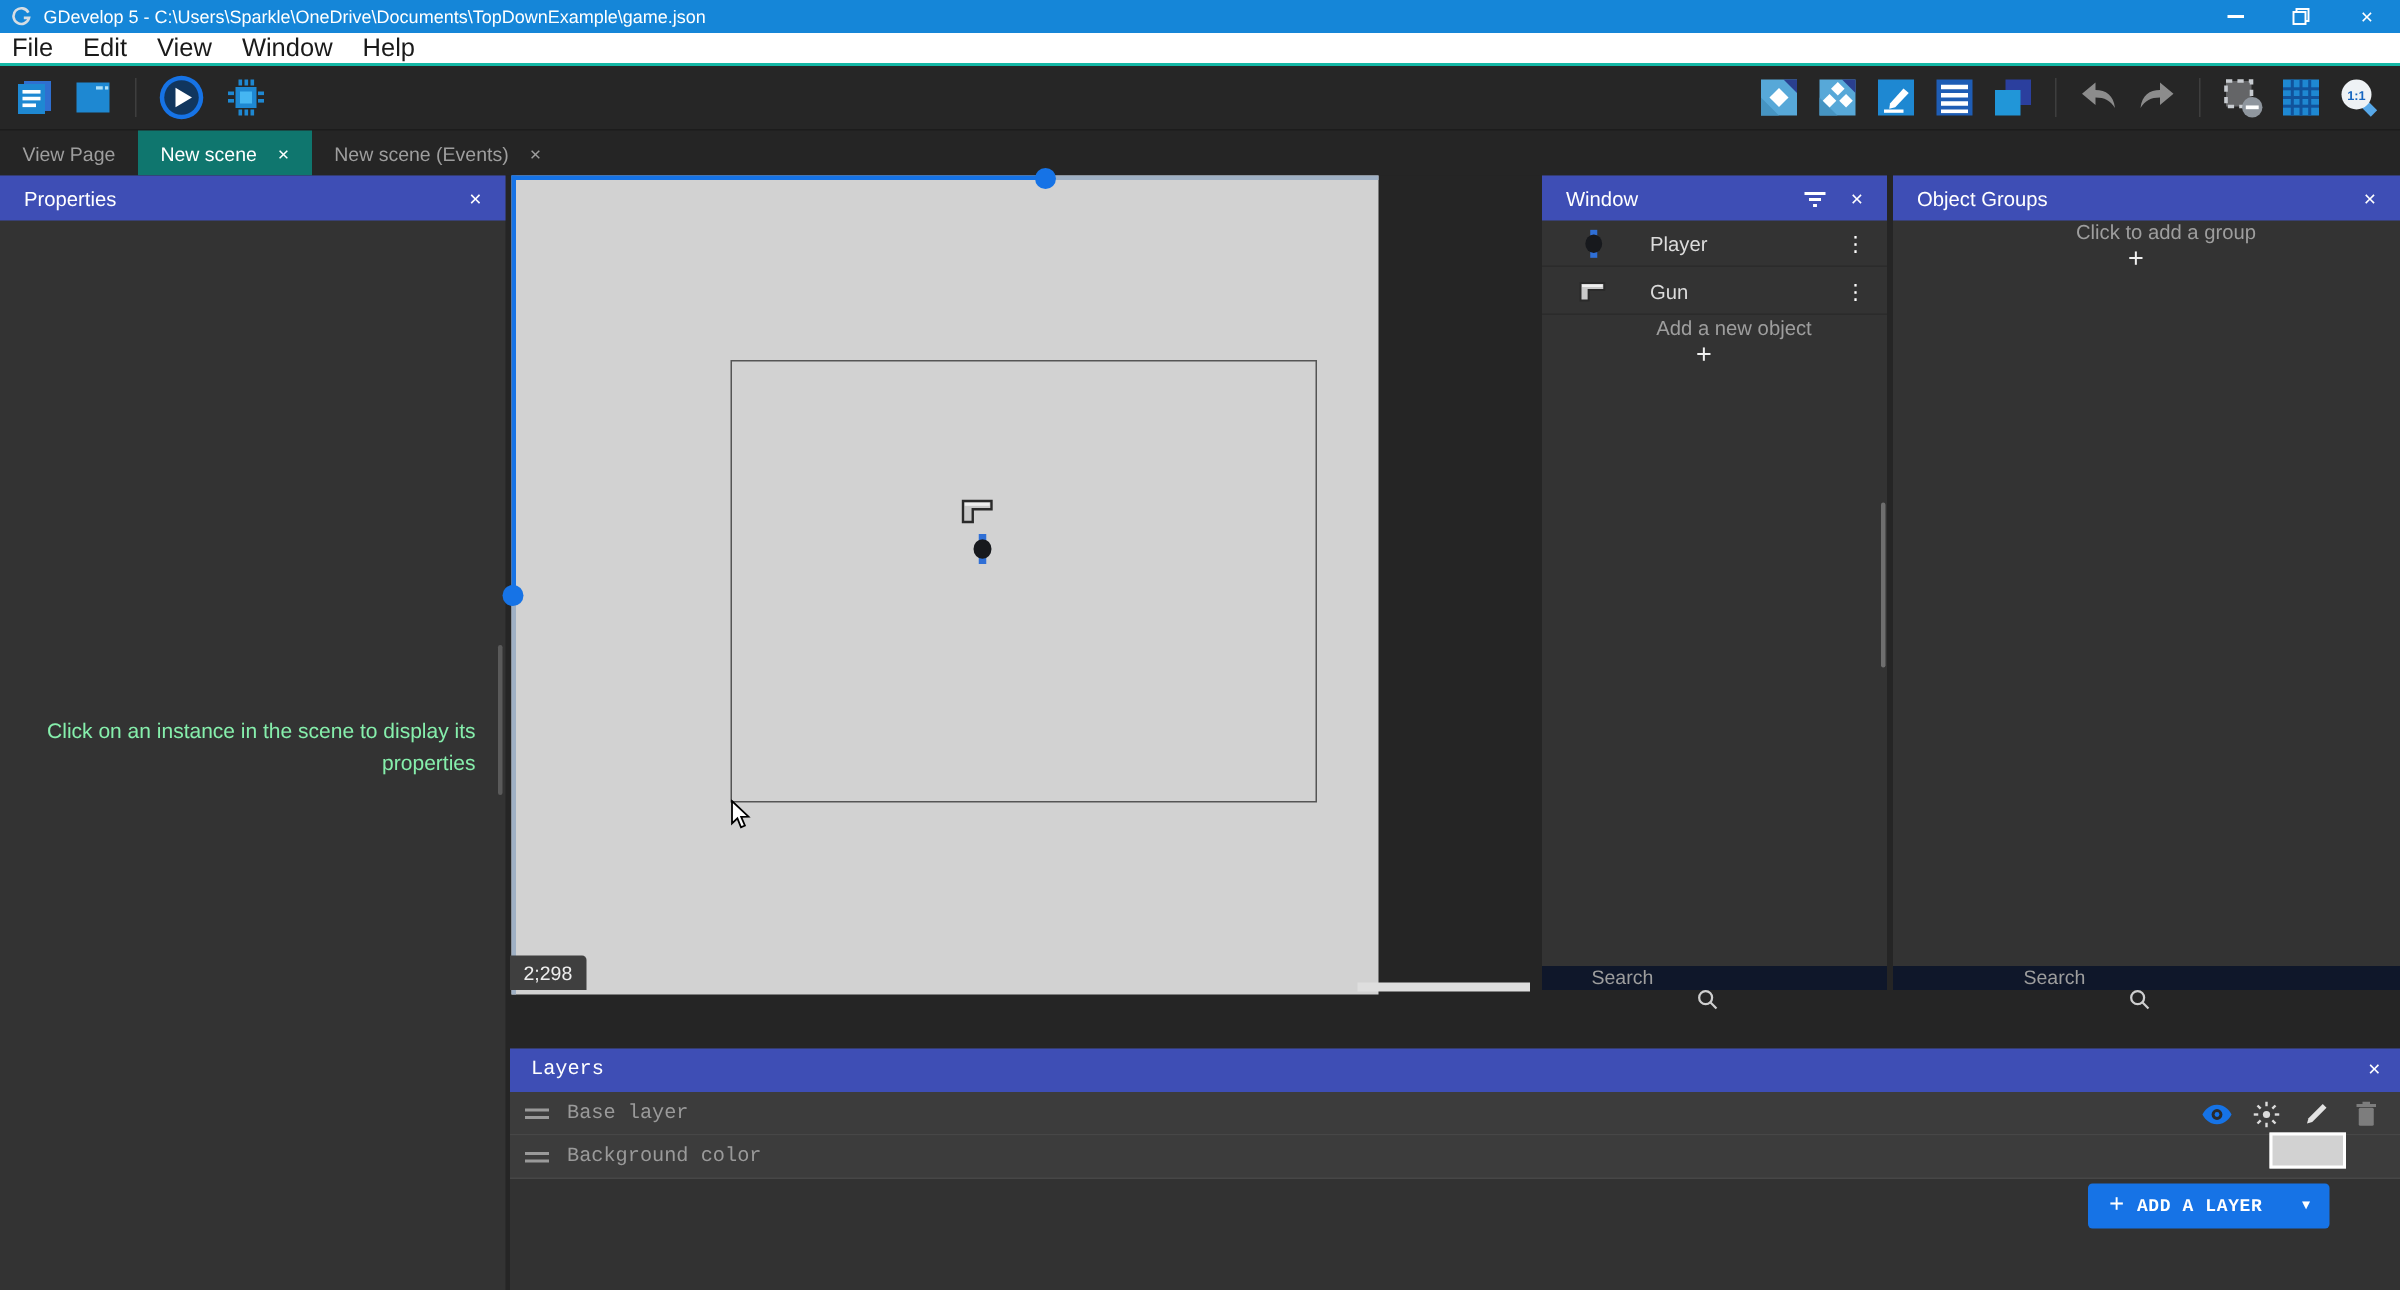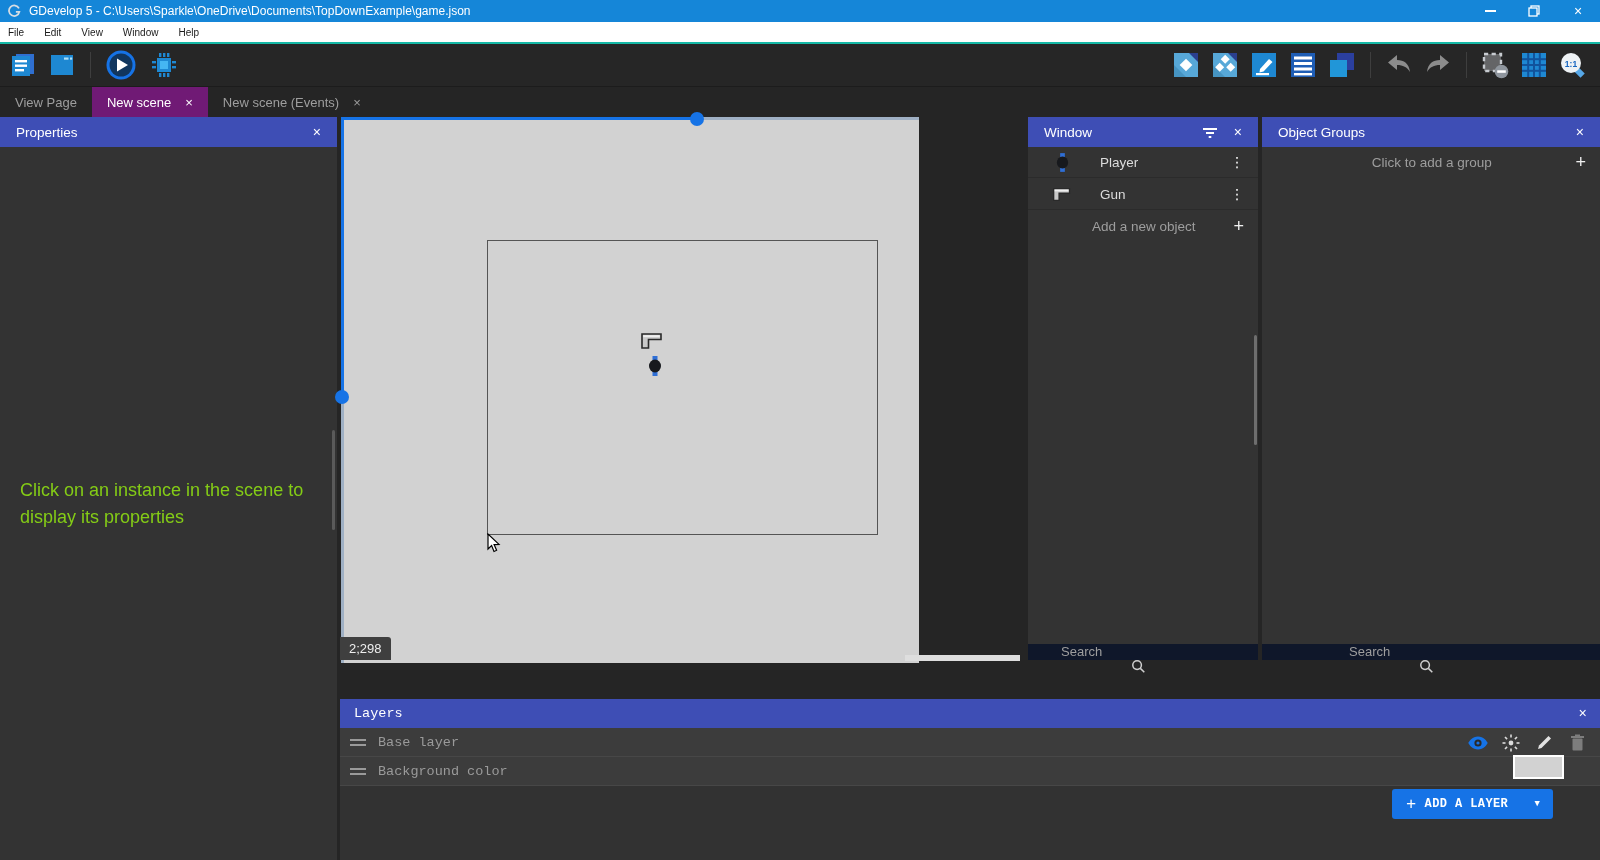--- a/index.html
+++ b/index.html
@@ -12,53 +12,53 @@
   .titlebar { left:0; top:0; width:1600px; height:22px; background:#1586d8;
               display:flex; align-items:center; color:#fff; font-size:12px; }
   .titlebar .logo { width:14px; height:14px; margin:0 7px 0 8px; flex:0 0 auto; }
   .titlebar .title { flex:1 1 auto; white-space:nowrap; overflow:hidden; }
   .wbtn { width:44px; height:22px; display:flex; align-items:center; justify-content:center; color:#fff; }
   .minimize-bar { width:11px; height:1.5px; background:#fff; display:inline-block; }
   .close-glyph { font-size:14px; line-height:1; }
 
   
   .menubar { left:0; top:22px; width:1600px; height:20px; background:#ffffff;
-             display:flex; align-items:center; font-size:10px; color:#1a1a1a; }
+             display:flex; align-items:center; font-size:17px; color:#1a1a1a; }
   .menubar .mitem { padding:0 10px; height:20px; display:flex; align-items:center; }
   .menubar .mitem:first-child { padding-left:8px; }
 
   
   .toolbar { left:0; top:42px; width:1600px; height:44px; background:#262626;
              border-top:2px solid #14b8a6; display:flex; align-items:center; }
   .tbgroup { display:flex; align-items:center; gap:9px; }
   .tbgroup.left { margin-left:8px; }
   .tbgroup.right { margin-left:auto; margin-right:12px; }
   .tbtn { width:30px; height:30px; display:flex; align-items:center; justify-content:center; }
   .tbtn.big { width:34px; height:34px; }
   .tbsep { width:1px; height:26px; background:#3e3e3e; margin:0 4px; }
 
   
   .tabbar { left:0; top:86px; width:1600px; height:31px; background:#252525;
             border-top:1px solid #1c1c1c; display:flex; align-items:stretch; font-size:13px; }
   .tab { display:flex; align-items:center; padding:0 15px; color:#9e9e9e; gap:14px; }
-  .tab.active { background:#701a75; color:#ffffff;justify-content:space-between; }
+  .tab.active { background:#0f766e; color:#ffffff;justify-content:space-between; }
   .tab .tclose { font-size:13px; line-height:1; }
 
   
   .panel { background:#333333; }
   .phead { position:absolute; left:0; top:0; right:0; height:30px; background:#3e4eb5;
            color:#fff; display:flex; align-items:center; font-size:13.5px; }
   .phead .ptitle { margin-left:16px; flex:1 1 auto; }
   .phead .hicon { margin-right:16px; display:flex; align-items:center; }
   .pclose { color:#fff; font-size:14px; }
 
   
   .properties { left:0; top:117px; width:337px; height:743px; }
-  .prop-empty { position:absolute; left:20px; right:20px; top:360px; text-align:left;
-                color:#84cc16; font-size:18px; line-height:1.5; }
+  .prop-empty { position:absolute; left:20px; right:20px; top:360px; text-align:right;
+                color:#86efac; font-size:14px; line-height:1.5; }
   .v-thumb { position:absolute; width:3px; background:#5a5a5a; border-radius:2px; }
 
   
   .canvas { left:341px; top:117px; width:578px; height:546px; background:#d2d2d2; }
   .scroll-top { position:absolute; left:0; top:0; height:3px; width:356px; background:#1673e6; }
   .scroll-top-rest { position:absolute; left:356px; top:0; height:3px; right:0; background:#9fb0c4; }
   .scroll-left { position:absolute; left:0; top:0; width:3px; height:280px; background:#1673e6; }
   .scroll-left-rest { position:absolute; left:0; top:280px; width:3px; bottom:0; background:#9fb0c4; }
   .dot { position:absolute; width:14px; height:14px; border-radius:50%; background:#1673e6; }
   .scene-rect { position:absolute; left:146px; top:123px; width:391px; height:295px;
@@ -69,21 +69,21 @@
   .h-thumb { position:absolute; left:564px; top:538px; width:115px; height:6px; background:#dedede; }
 
   
   .objects { left:1028px; top:117px; width:230px; height:543px; }
   .orow { position:absolute; left:0; right:0; height:31px; display:flex; align-items:center;
           border-bottom:1px solid #2b2b2b; color:#dcdcdc; font-size:13.5px; }
   .orow .oicon { margin-left:24px; width:20px; display:flex; justify-content:center; }
   .orow .olabel { margin-left:28px; }
   .orow .kebab { margin-left:auto; margin-right:14px; color:#fff; font-size:14px; letter-spacing:0; }
   .addrow { position:absolute; left:0; right:0; height:31px; display:flex; align-items:center;
-            color:#9e9e9e; font-size:13.5px; }
+            color:#9e9e9e; font-size:13.5px;flex-direction:column; }
   .addrow .alabel { flex:1 1 auto; text-align:center; padding-left:26px; }
   .addrow .plus { margin-right:14px; color:#f0f0f0; font-size:18px; font-weight:400; }
   .searchbar { position:absolute; left:0; right:0; bottom:0; height:16px; background:#0f172a;
                display:flex; align-items:center;flex-direction:column; }
   .searchbar input { flex:1 1 auto; background:transparent; border:none; outline:none;
                      color:#cccccc; font-size:13px; padding-left:12px;
                      font-family:"Liberation Sans", sans-serif; }
   .searchbar input::placeholder { color:#9e9e9e; opacity:1; }
   .searchbar .mag { margin-right:10px; display:flex; }
 

